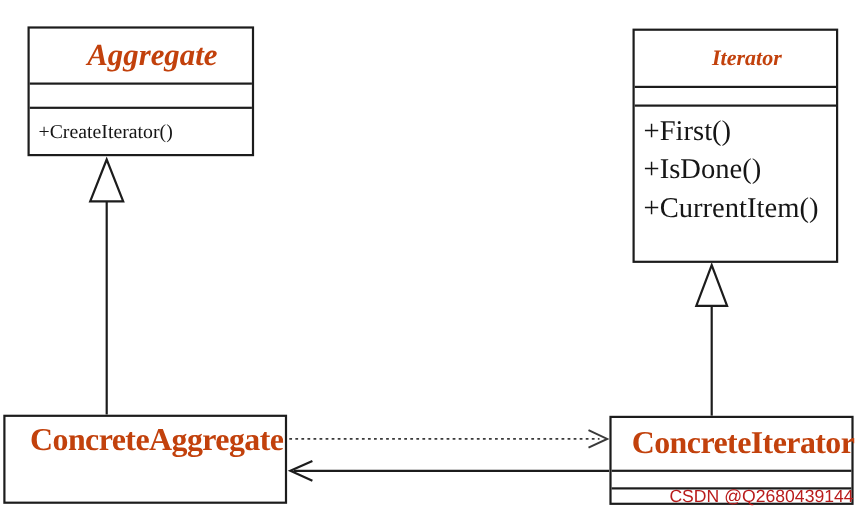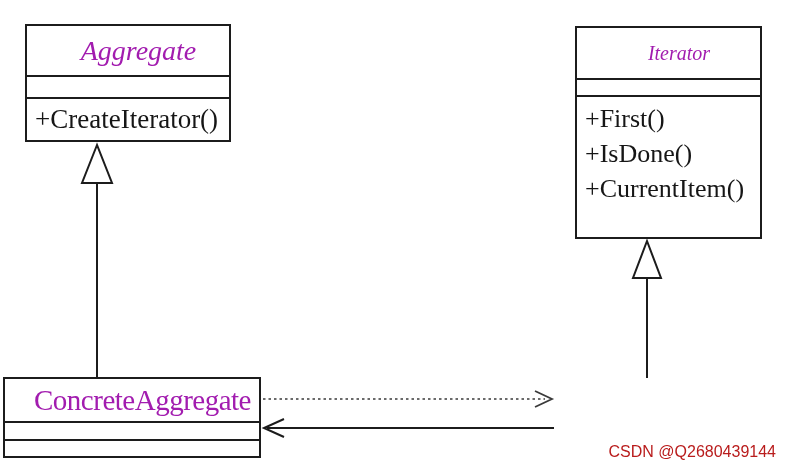--- a/index.html
+++ b/index.html
@@ -21,22 +21,22 @@
     border: 2px solid #1c1c1c;
     display: flex;
     flex-direction: column;
     box-sizing: border-box;
     z-index: 2;
   }
   .uml-title {
     display: flex;
     align-items: center;
     justify-content: center;
-    font-weight: normal;
-    color: #a21caf;
+    font-weight: bold;
+    color: #c2410c;
     white-space: nowrap;
     margin-left: 21px;
   }
   .uml-title.abstract {
     font-style: italic;
   }
   .uml-attrs {
     border-top: 2px solid #1c1c1c;
     box-sizing: border-box;
   }
@@ -47,31 +47,31 @@
   }
   .uml-method {
     padding-left: 8px;
     white-space: nowrap;
   }
 
   
   #box-aggregate { left: 25px; top: 24px; width: 206px; height: 118px; }
   #box-aggregate .uml-title { height: 49px; font-size: 28px; }
   #box-aggregate .uml-attrs { height: 22px; }
-  #box-aggregate .uml-methods { flex: 1; display: flex; align-items: center; font-size: 27px; }
+  #box-aggregate .uml-methods { flex: 1; display: flex; align-items: center; font-size: 18px; }
 
   
   #box-iterator { left: 575px; top: 26px; width: 187px; height: 213px; }
   #box-iterator .uml-title { height: 50px; font-size: 20px; border-radius: 22px; }
   #box-iterator .uml-attrs { height: 17px; }
   #box-iterator .uml-methods { flex: 1; font-size: 26px; padding-top: 4px; }
   #box-iterator .uml-method { line-height: 35px; }
 
   
-  #box-concrete-aggregate { left: 3px; top: 377px; width: 258px; height: 81px; }
+  #box-concrete-aggregate { left: 3px; top: 377px; width: 258px; height: 81px; align-items: center; }
   #box-concrete-aggregate .uml-title { height: 42px; font-size: 29px; letter-spacing: -0.5px; }
   #box-concrete-aggregate .uml-attrs { height: 18px; }
   #box-concrete-aggregate .uml-methods { flex: 1; }
 
   
   #box-concrete-iterator { left: 554px; top: 378px; width: 222px; height: 81px; }
   #box-concrete-iterator .uml-title { height: 47px; font-size: 29px; letter-spacing: -0.5px; }
   #box-concrete-iterator .uml-attrs { height: 16px; }
   #box-concrete-iterator .uml-methods { flex: 1; }
 
@@ -140,16 +140,21 @@
       <div class="uml-method">+CurrentItem()</div>
     </div>
   </div>
 
   <div id="box-concrete-aggregate" class="uml-box">
     <div class="uml-title">ConcreteAggregate</div>
     <div class="uml-attrs"></div>
     <div class="uml-methods"></div>
   </div>
 
+  <div id="box-concrete-iterator" class="uml-box">
+    <div class="uml-title">ConcreteIterator</div>
+    <div class="uml-attrs"></div>
+    <div class="uml-methods"></div>
+  </div>
 
   <div id="watermark">CSDN @Q2680439144</div>
 
 </div>
 
 </body></html>

